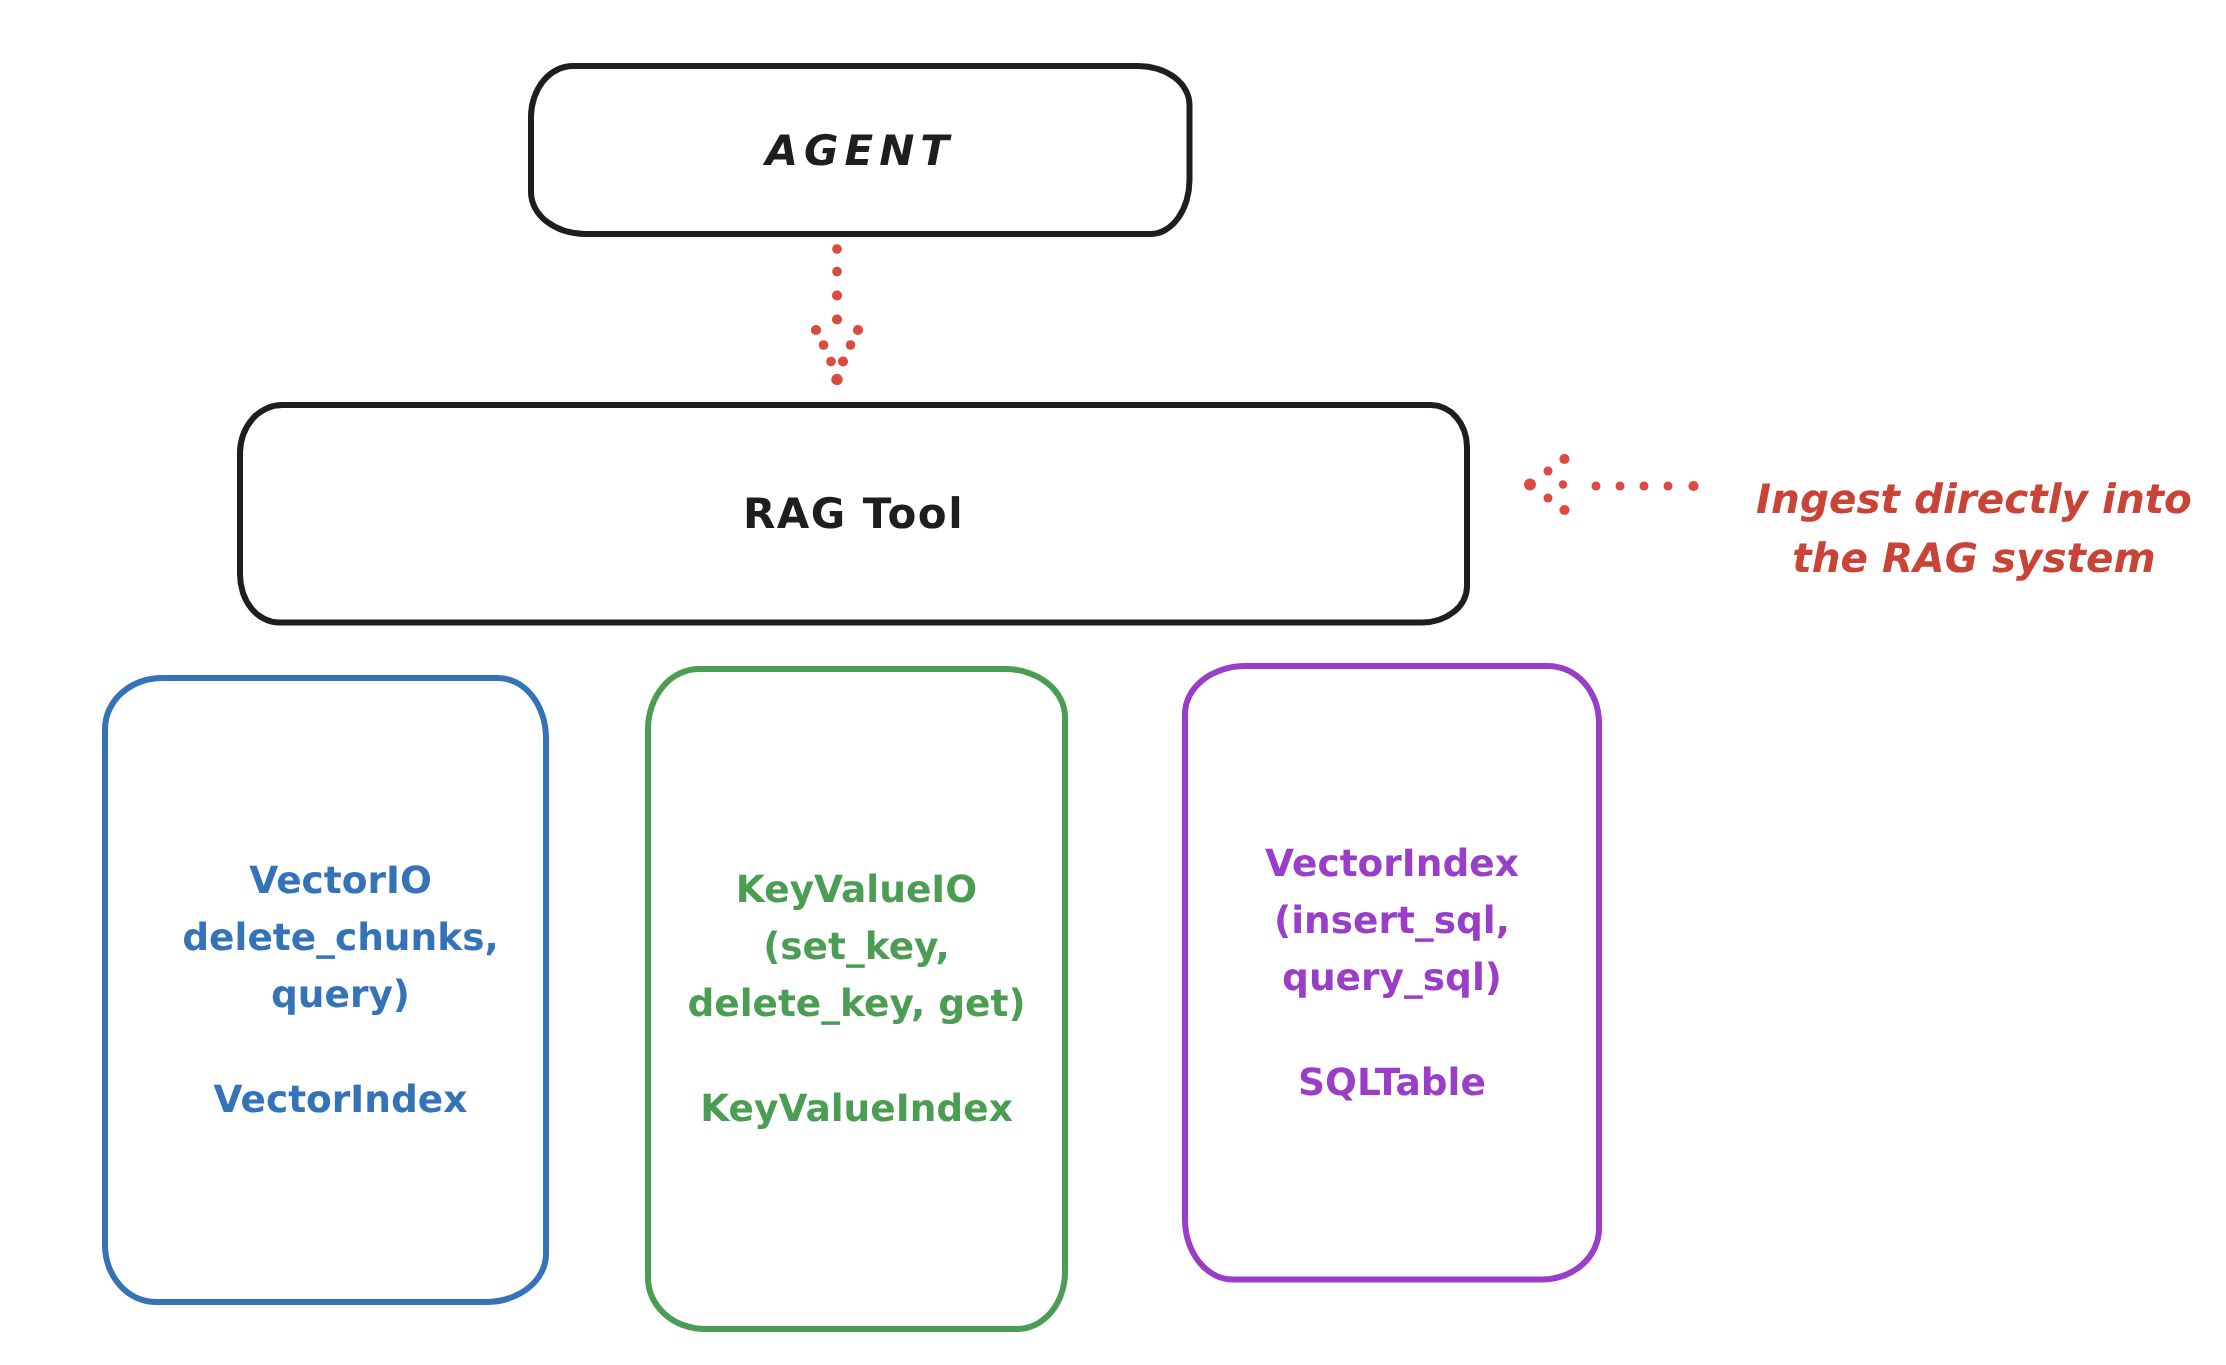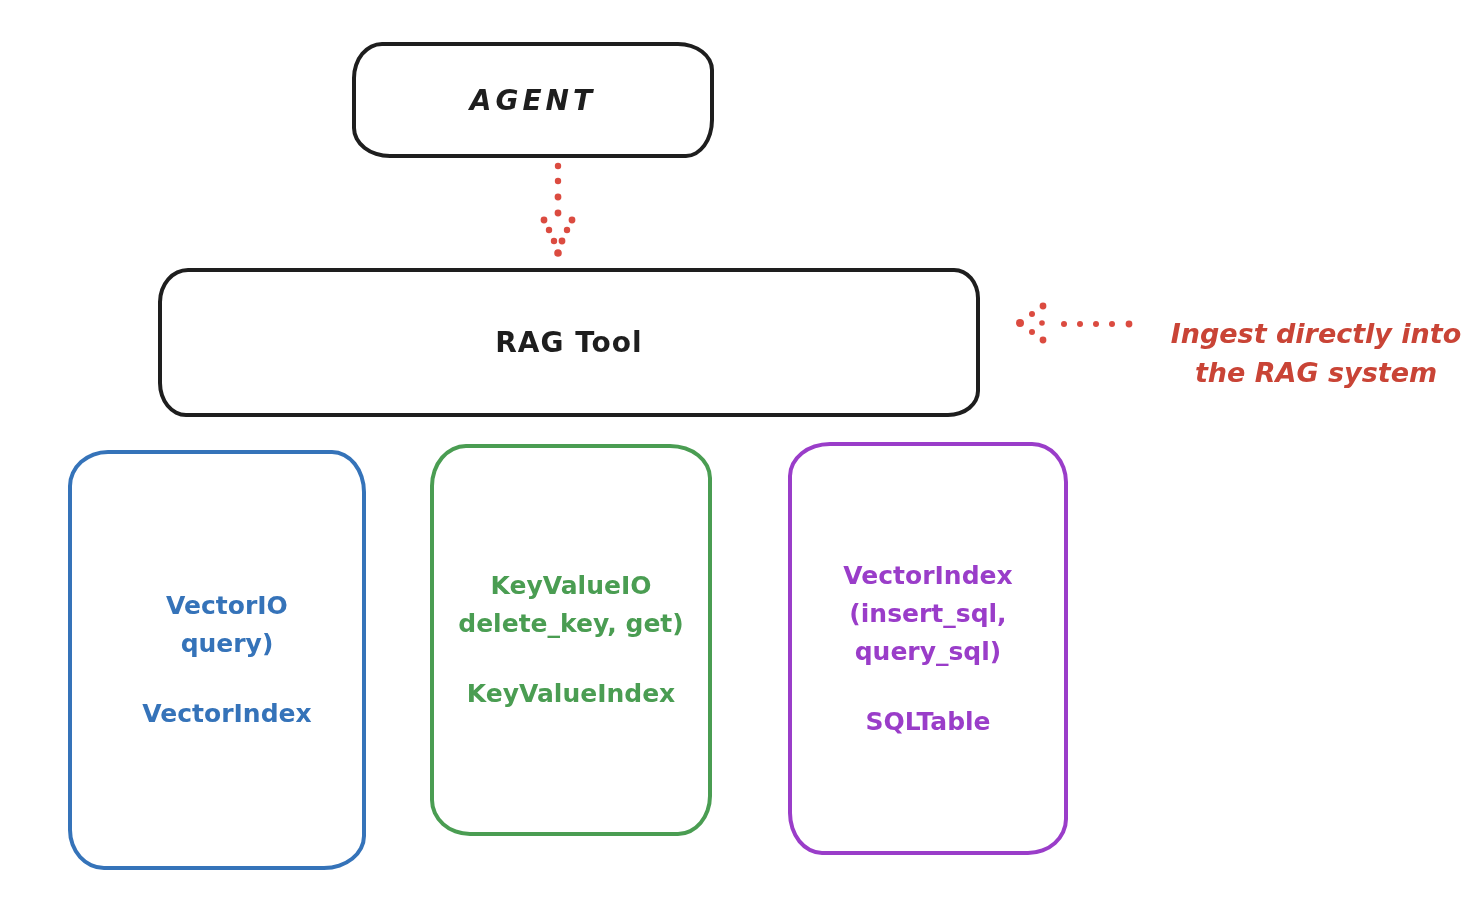--- a/index.html
+++ b/index.html
@@ -24,21 +24,21 @@
     background: #ffffff;
   }
   .node-label {
     color: #1e1e1e;
     font-weight: 600;
     font-size: 28px;
     letter-spacing: 1px;
   }
   .agent-box {
     left: 352px; top: 42px;
-    width: 362px; height: 116px;
+    width: 443px; height: 116px;
     border: 4px solid #1e1e1e;
     border-radius: 30px 36px 28px 38px / 36px 28px 38px 30px;
   }
   .agent-box .node-label {
     font-style: italic;
     letter-spacing: 4px;
   }
   .rag-box {
     left: 158px; top: 268px;
     width: 822px; height: 149px;
@@ -61,21 +61,21 @@
   .io-box-vector {
     left: 68px; top: 450px;
     width: 298px; height: 420px;
     border: 4px solid #3573b9;
     border-radius: 40px 34px 42px 36px / 36px 42px 34px 40px;
     color: #3573b9;
     padding-left: 20px;
   }
   .io-box-keyvalue {
     left: 430px; top: 444px;
-    width: 282px; height: 392px;
+    width: 282px; height: 444px;
     border: 4px solid #4a9d52;
     border-radius: 36px 42px 34px 40px / 42px 34px 40px 36px;
     color: #4a9d52;
   }
   .io-box-relational {
     left: 788px; top: 442px;
     width: 280px; height: 413px;
     border: 4px solid #9a3dc9;
     border-radius: 42px 36px 40px 34px / 34px 40px 36px 42px;
     color: #9a3dc9;
@@ -153,28 +153,30 @@
   </svg>
 
   <div class="annotation-text">
     <div>Ingest directly into</div>
     <div>the RAG system</div>
   </div>
 
   <div class="io-box io-box-vector">
     <div>
         <div>VectorIO</div>
+        <div>delete_chunks,</div>
         <div>query)</div>
       </div>
     <div class="index-label">VectorIndex</div>
   </div>
 
   <div class="io-box io-box-keyvalue">
     <div>
         <div>KeyValueIO</div>
+        <div>(set_key,</div>
         <div>delete_key, get)</div>
       </div>
     <div class="index-label">KeyValueIndex</div>
   </div>
 
   <div class="io-box io-box-relational">
     <div>
         <div>VectorIndex</div>
         <div>(insert_sql,</div>
         <div>query_sql)</div>

